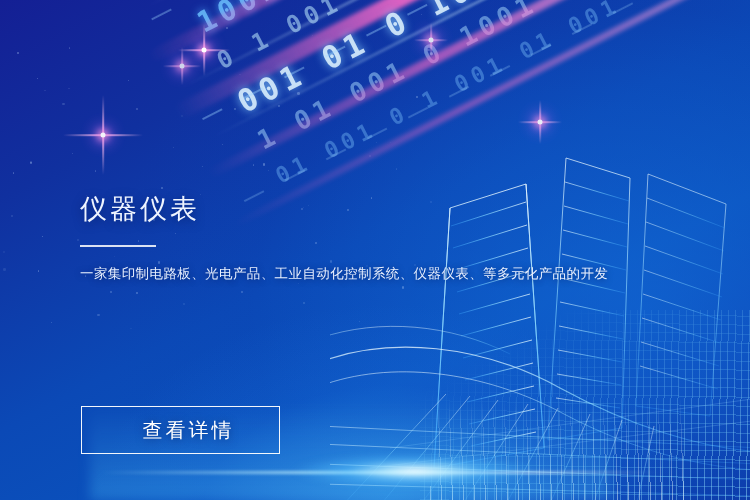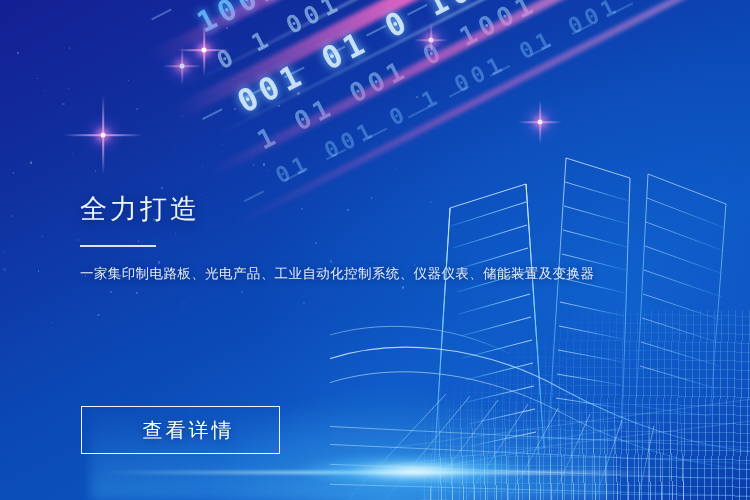--- a/index.html
+++ b/index.html
@@ -372,24 +372,24 @@
       <i class="v"></i>
       <span class="core"></span>
   </div>
   <div class="spark" style="left:414px;top:23px;width:34px;height:34px;opacity:.85;">
     <i class="h"></i>
       <i class="v"></i>
       <span class="core"></span>
   </div>
 
   <div id="content">
-    <div id="eyebrow">全力打造</div>
+    <div id="eyebrow">仪器仪表</div>
     <div id="divider"></div>
     <div id="subtitle">
-      <div class="sub-line">一家集印制电路板、光电产品、工业自动化控制系统、仪器仪表、储能装置及变换器</div>
+      <div class="sub-line">一家集印制电路板、光电产品、工业自动化控制系统、仪器仪表、等多元化产品的开发</div>
     </div>
   </div>
 
   <div id="cta">
     <span id="cta-label">查看详情</span>
   </div>
 
 </div>
 
 </body></html>

